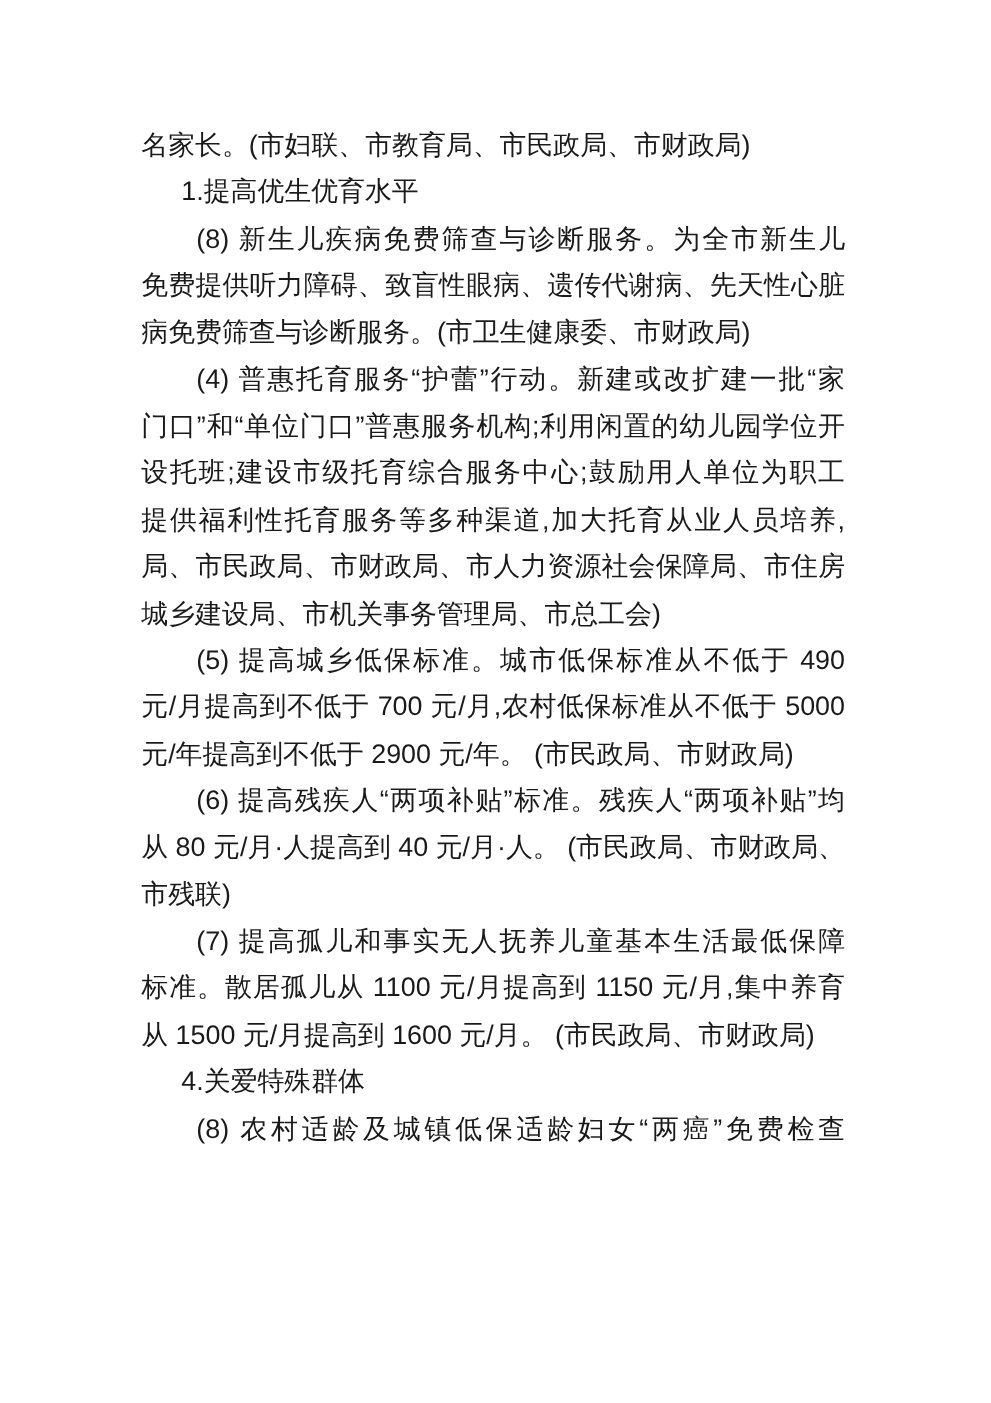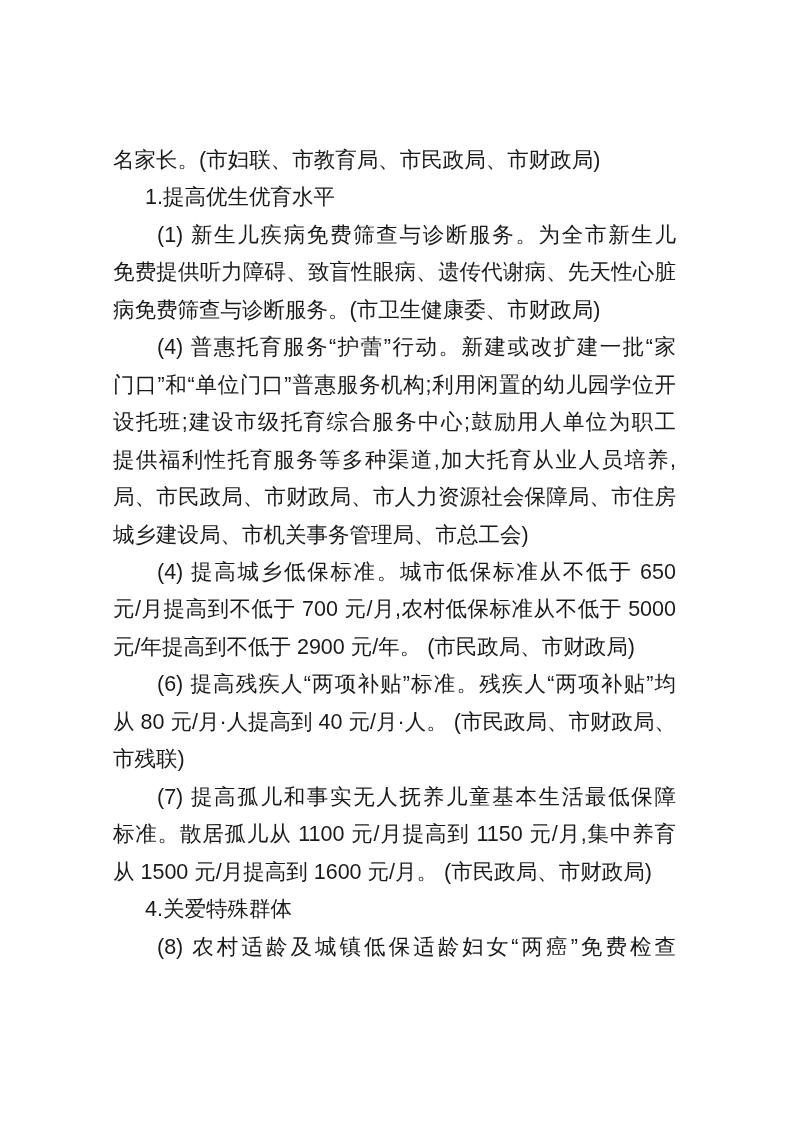--- a/index.html
+++ b/index.html
@@ -14,21 +14,20 @@
     background: #ffffff;
     overflow: hidden;
     font-family: "Liberation Sans", sans-serif;
     color: #1a1a1a;
   }
   .content {
     position: absolute;
     top: 98px;
     left: 113px;
     width: 563px;
-    margin-top: 44px;
   }
   .line {
     font-size: 21.5px;
     line-height: 37.45px;
     white-space: normal;
     letter-spacing: 0;
   }
   .line.fill {
     text-align: justify;
     text-align-last: justify;
@@ -41,30 +40,30 @@
   .indent-heading { text-indent: 32px; }
   .indent-item    { text-indent: 44px; }
 </style>
 </head>
 <body>
 
 <div class="page" style="background: rgb(255, 255, 255); color: rgb(26, 26, 26);">
   <div class="content" id="doc-body">
       <div class="line nofill">名家长。(市妇联、市教育局、市民政局、市财政局)</div>
       <div class="line nofill indent-heading">1.提高优生优育水平</div>
-      <div class="line fill indent-item">(1) 新生儿疾病免费筛查与诊断服务。为全市新生儿</div>
+      <div class="line fill indent-item">(8) 新生儿疾病免费筛查与诊断服务。为全市新生儿</div>
       <div class="line fill">免费提供听力障碍、致盲性眼病、遗传代谢病、先天性心脏</div>
       <div class="line nofill">病免费筛查与诊断服务。(市卫生健康委、市财政局)</div>
       <div class="line fill indent-item">(4) 普惠托育服务“护蕾”行动。新建或改扩建一批“家</div>
       <div class="line fill">门口”和“单位门口”普惠服务机构;利用闲置的幼儿园学位开</div>
       <div class="line fill">设托班;建设市级托育综合服务中心;鼓励用人单位为职工</div>
       <div class="line fill">提供福利性托育服务等多种渠道,加大托育从业人员培养,</div>
       <div class="line fill">局、市民政局、市财政局、市人力资源社会保障局、市住房</div>
       <div class="line nofill">城乡建设局、市机关事务管理局、市总工会)</div>
-      <div class="line fill indent-item">(4) 提高城乡低保标准。城市低保标准从不低于 650</div>
+      <div class="line fill indent-item">(5) 提高城乡低保标准。城市低保标准从不低于 490</div>
       <div class="line fill">元/月提高到不低于 700 元/月,农村低保标准从不低于 5000</div>
       <div class="line nofill">元/年提高到不低于 2900 元/年。 (市民政局、市财政局)</div>
       <div class="line fill indent-item">(6) 提高残疾人“两项补贴”标准。残疾人“两项补贴”均</div>
       <div class="line fill">从 80 元/月·人提高到 40 元/月·人。 (市民政局、市财政局、</div>
       <div class="line nofill">市残联)</div>
       <div class="line fill indent-item">(7) 提高孤儿和事实无人抚养儿童基本生活最低保障</div>
       <div class="line fill">标准。散居孤儿从 1100 元/月提高到 1150 元/月,集中养育</div>
       <div class="line nofill">从 1500 元/月提高到 1600 元/月。 (市民政局、市财政局)</div>
       <div class="line nofill indent-heading">4.关爱特殊群体</div>
       <div class="line fill indent-item">(8) 农村适龄及城镇低保适龄妇女“两癌”免费检查</div>

